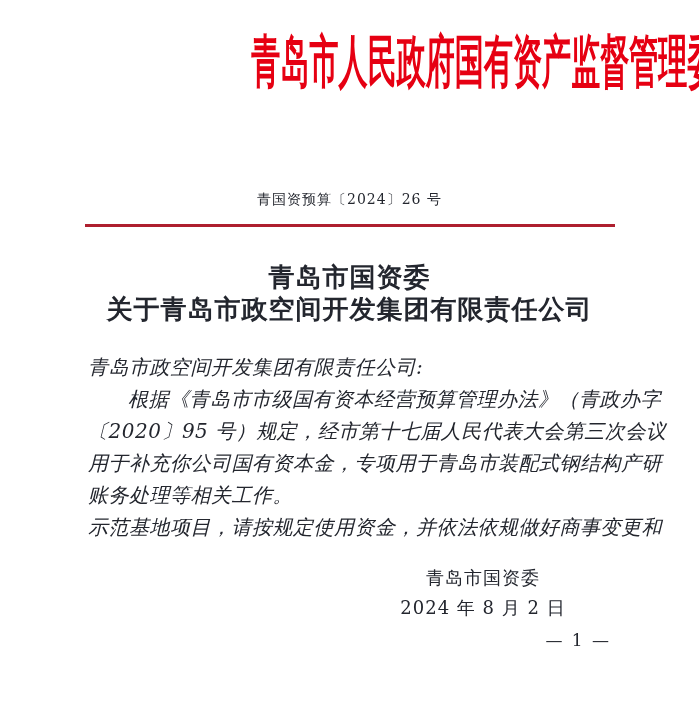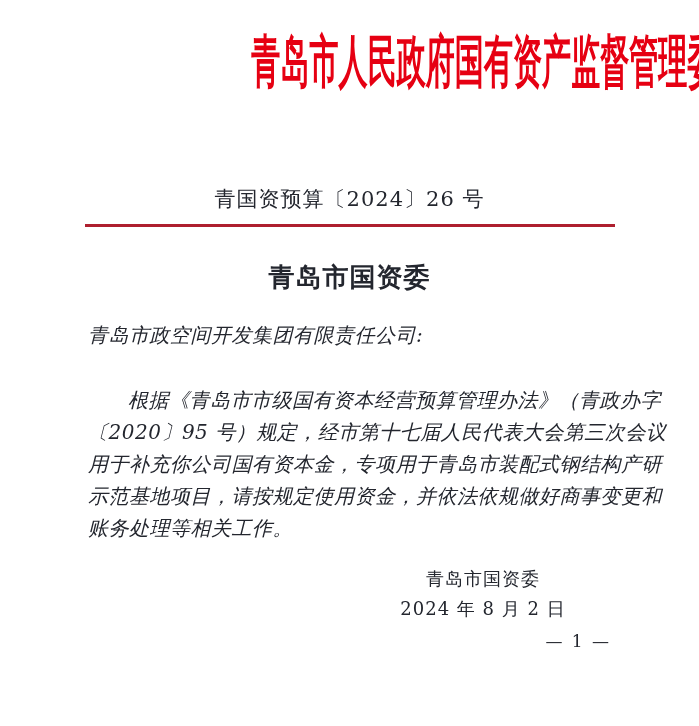--- a/index.html
+++ b/index.html
@@ -25,21 +25,21 @@
     font-size: 57px;
     font-weight: bold;
     color: var(--header-red, #e60012);
     transform: scale(0.51, 1);
     transform-origin: center;
     letter-spacing: 0px;
   }
   .doc-number {
     margin-top: 80px;
     text-align: center;
-    font-size: 21px;
+    font-size: 14px;
     line-height: 24px;
     letter-spacing: 1px;
   }
   .red-rule {
     height: 3px;
     background: var(--rule-red, #ae1f2e);
     margin: 13px 84px 0 85px;
   }
   .title-block {
     margin-top: 34px;
@@ -52,21 +52,21 @@
   .body-block {
     margin: 26px 88px 0 88px;
     font-size: 20px;
     line-height: 32px;
   }
   .body-line {
     white-space: nowrap;
     letter-spacing: 0.5px;
     font-style: italic;
   }
-  .body-line.indent { text-indent: 2em; margin-top: 33px; }
+  .body-line.indent { text-indent: 2em; }
   .signoff {
     margin: 20px 110px 0 auto;
     width: 212px;
     text-align: center;
     font-size: 18px;
     line-height: 30px;
     letter-spacing: 1px;
   }
   .page-number {
     margin-top: 9px;
@@ -85,29 +85,30 @@
   <div class="header">
     <span class="header-inner">青岛市人民政府国有资产监督管理委员会</span>
   </div>
 
   <div class="doc-number">青国资预算〔2024〕26 号</div>
 
   <div class="red-rule"></div>
 
   <div class="title-block">
     <div>青岛市国资委</div>
+    <div>关于青岛市政空间开发集团有限责任公司</div>
   </div>
 
   <div class="body-block">
     <div class="body-line">青岛市政空间开发集团有限责任公司:</div>
     <div class="body-line indent">根据《青岛市市级国有资本经营预算管理办法》（青政办字</div>
     <div class="body-line">〔2020〕95 号）规定，经市第十七届人民代表大会第三次会议</div>
     <div class="body-line">用于补充你公司国有资本金，专项用于青岛市装配式钢结构产研</div>
+    <div class="body-line">账务处理等相关工作。</div>
     <div class="body-line">示范基地项目，请按规定使用资金，并依法依规做好商事变更和</div>
-    <div class="body-line">账务处理等相关工作。</div>
   </div>
 
   <div class="signoff">
     <div>青岛市国资委</div>
     <div>2024 年 8 月 2 日</div>
   </div>
 
   <div class="page-number">— 1 —</div>
 
 </div>

